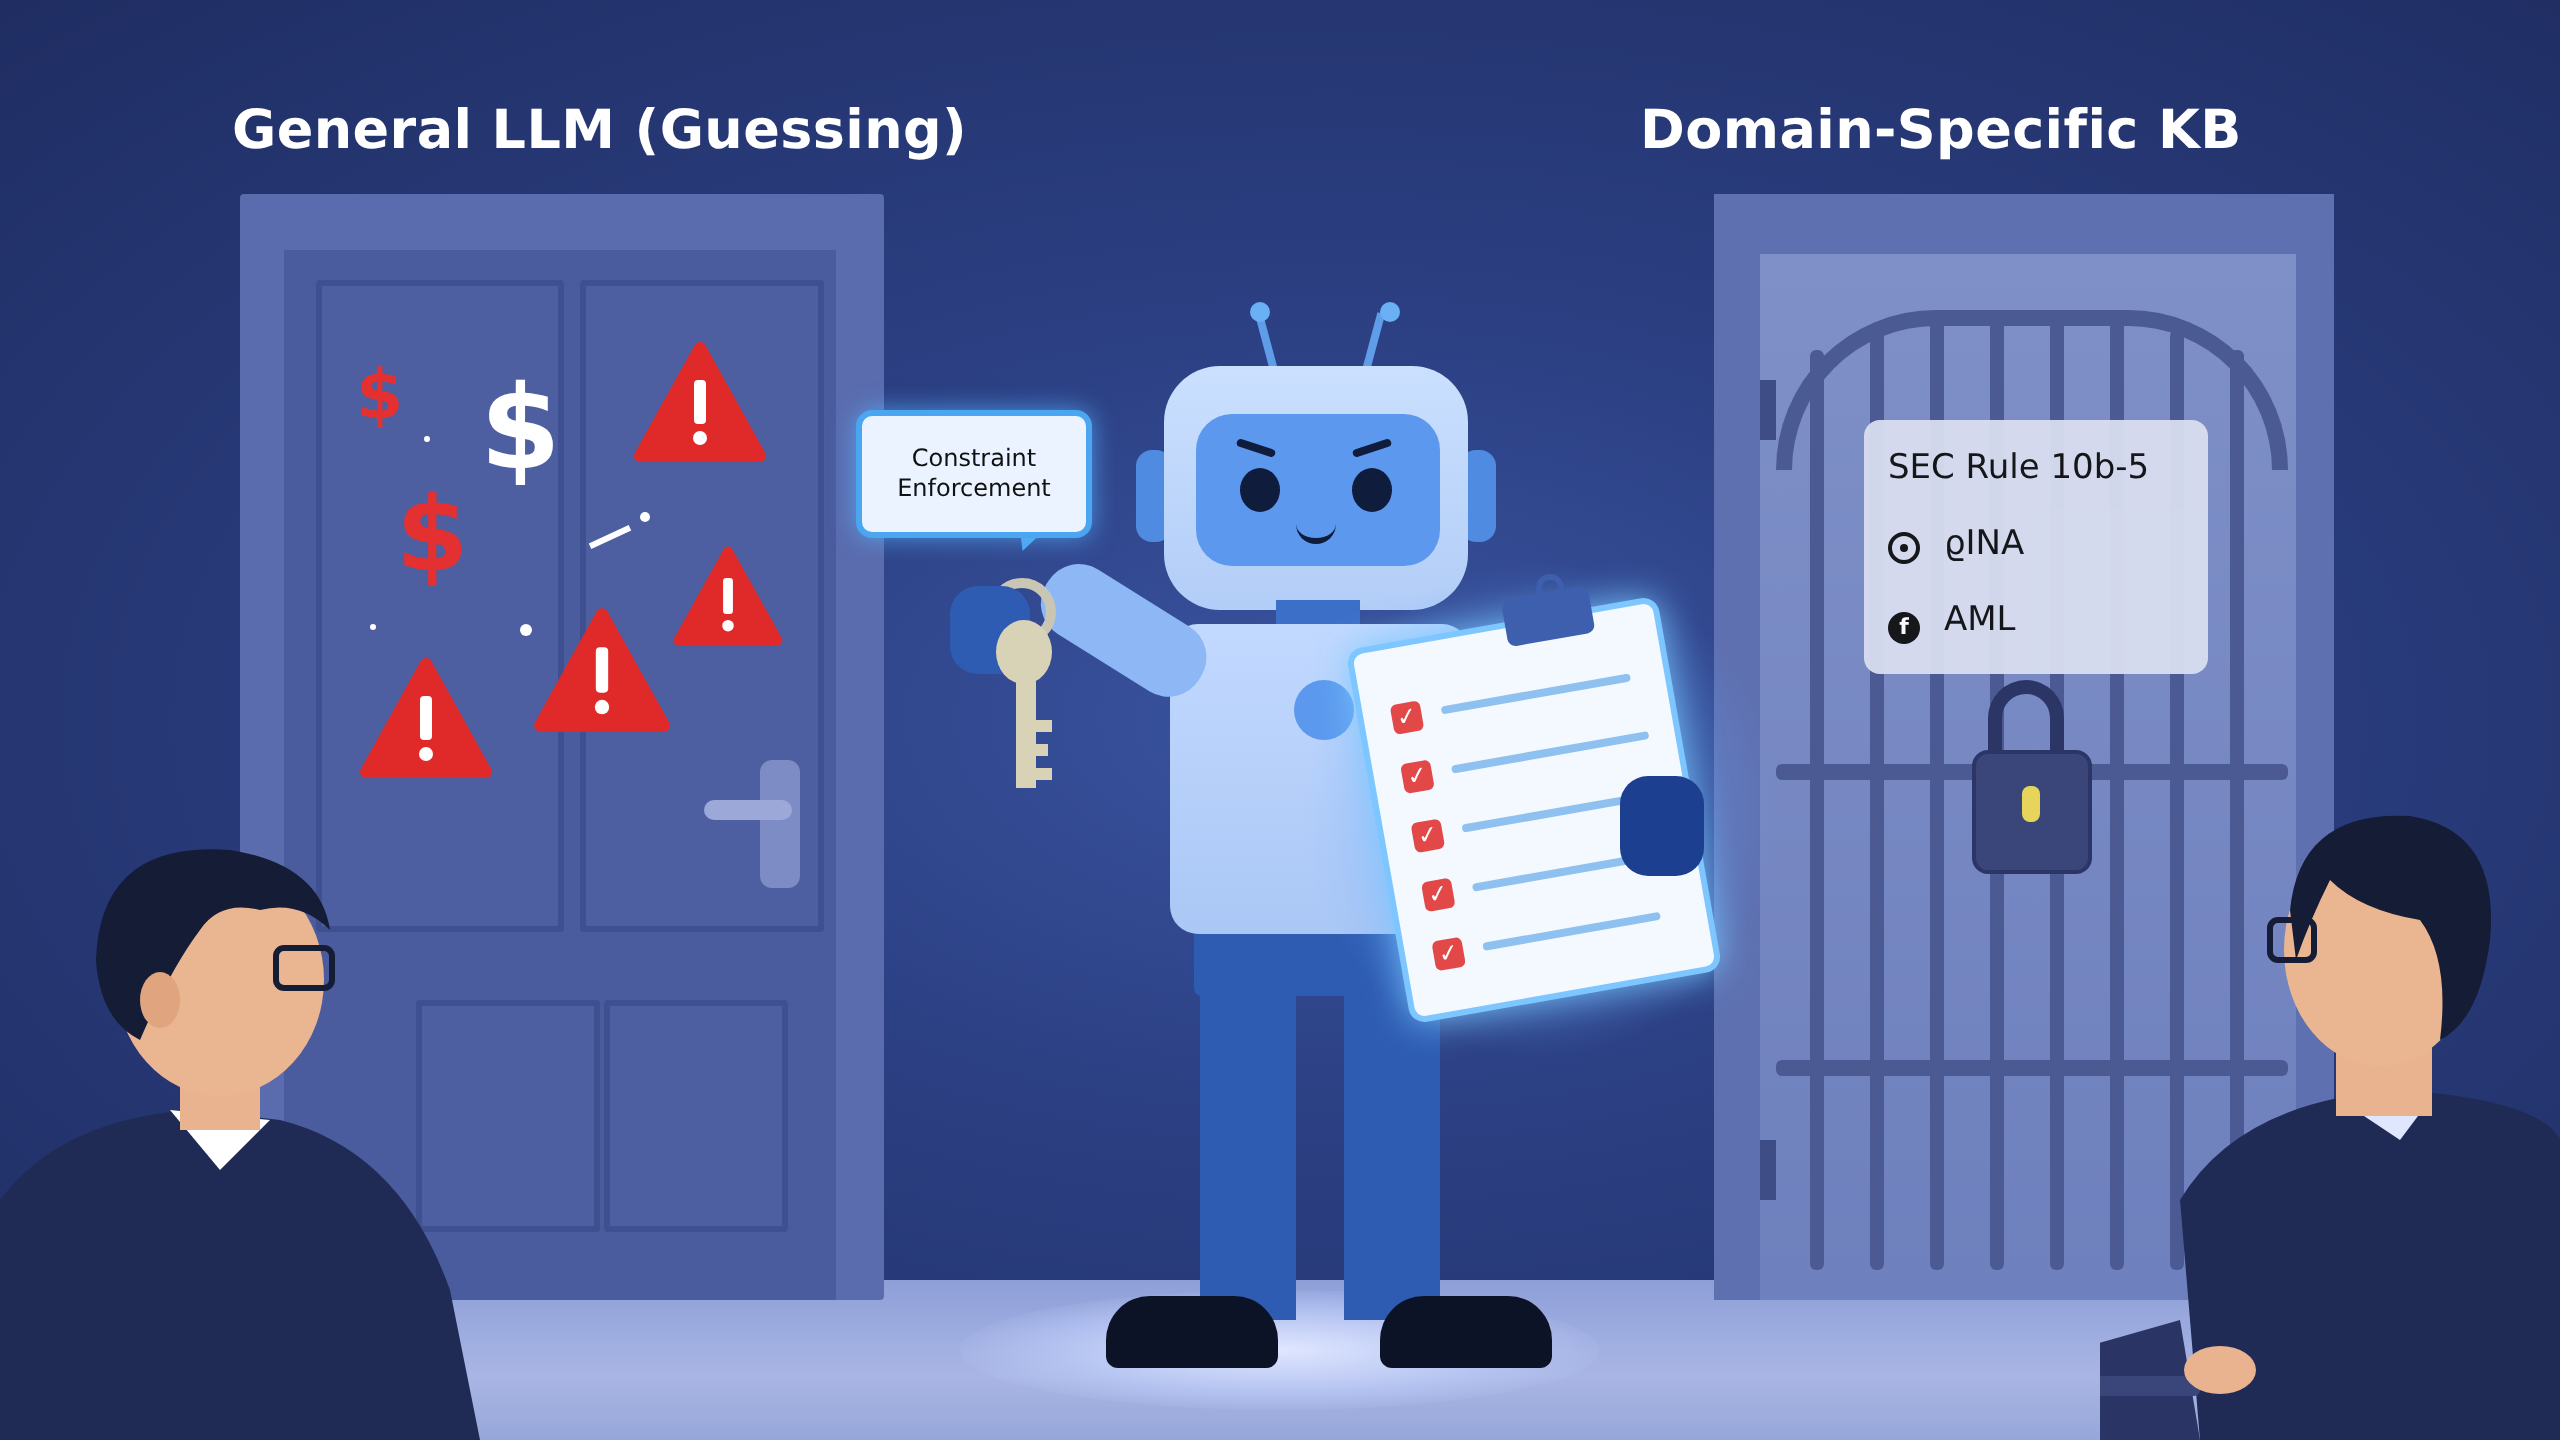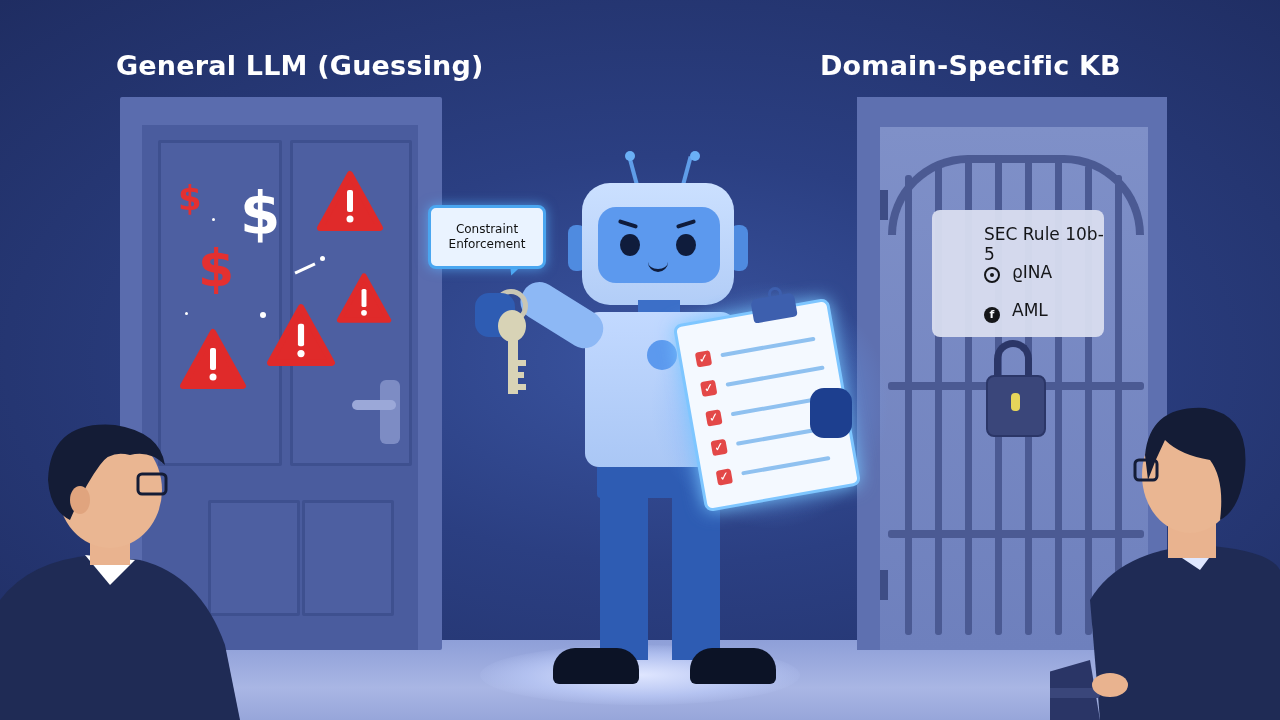--- a/index.html
+++ b/index.html
@@ -57,21 +57,21 @@
   }
   .arch {
     position: absolute; left: 888px; top: 155px; width: 256px; height: 80px;
     border: 8px solid #4b5a93; border-bottom: none; border-radius: 130px 130px 0 0;
     box-sizing: border-box;
   }
   .rule-card {
     position: absolute; left: 932px; top: 210px; width: 172px; height: 127px;
     background: #d9def0; border-radius: 8px; opacity: 0.95;
   }
-  .rule-line { position: absolute; left: 12px; font-size: 17px; color: #111; font-weight: 500; margin-left: 40px; }
+  .rule-line { position: absolute; left: 12px; font-size: 17px; color: #111; font-weight: 500; }
   .rule-icon {
     display: inline-block; width: 16px; height: 16px; border-radius: 50%; margin-right: 12px;
     vertical-align: -2px; box-sizing: border-box; text-align: center; font-size: 11px; line-height: 16px;
   }
   
   .lock-shackle {
     position: absolute; left: 994px; top: 340px; width: 38px; height: 46px;
     border: 7px solid #2b3667; border-bottom: none; border-radius: 20px 20px 0 0; box-sizing: border-box;
   }
   .lock-body {

